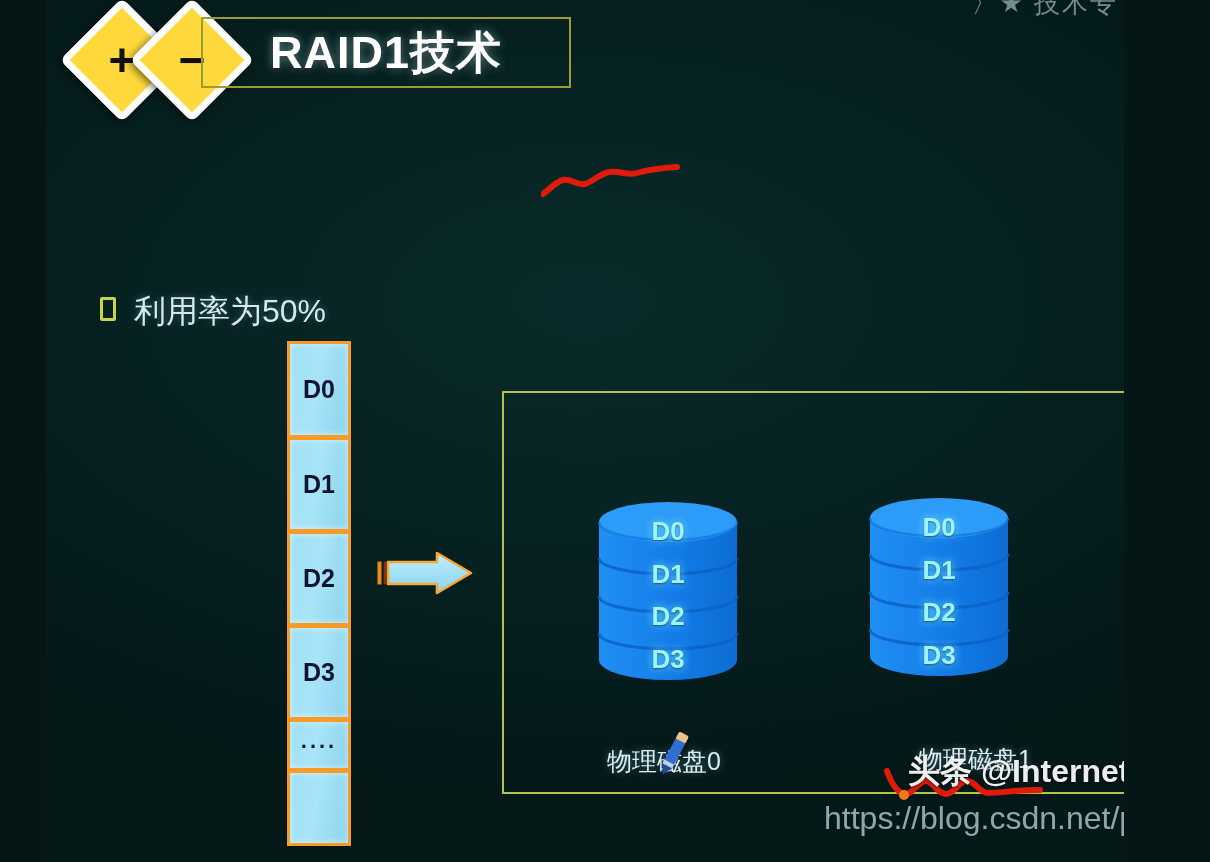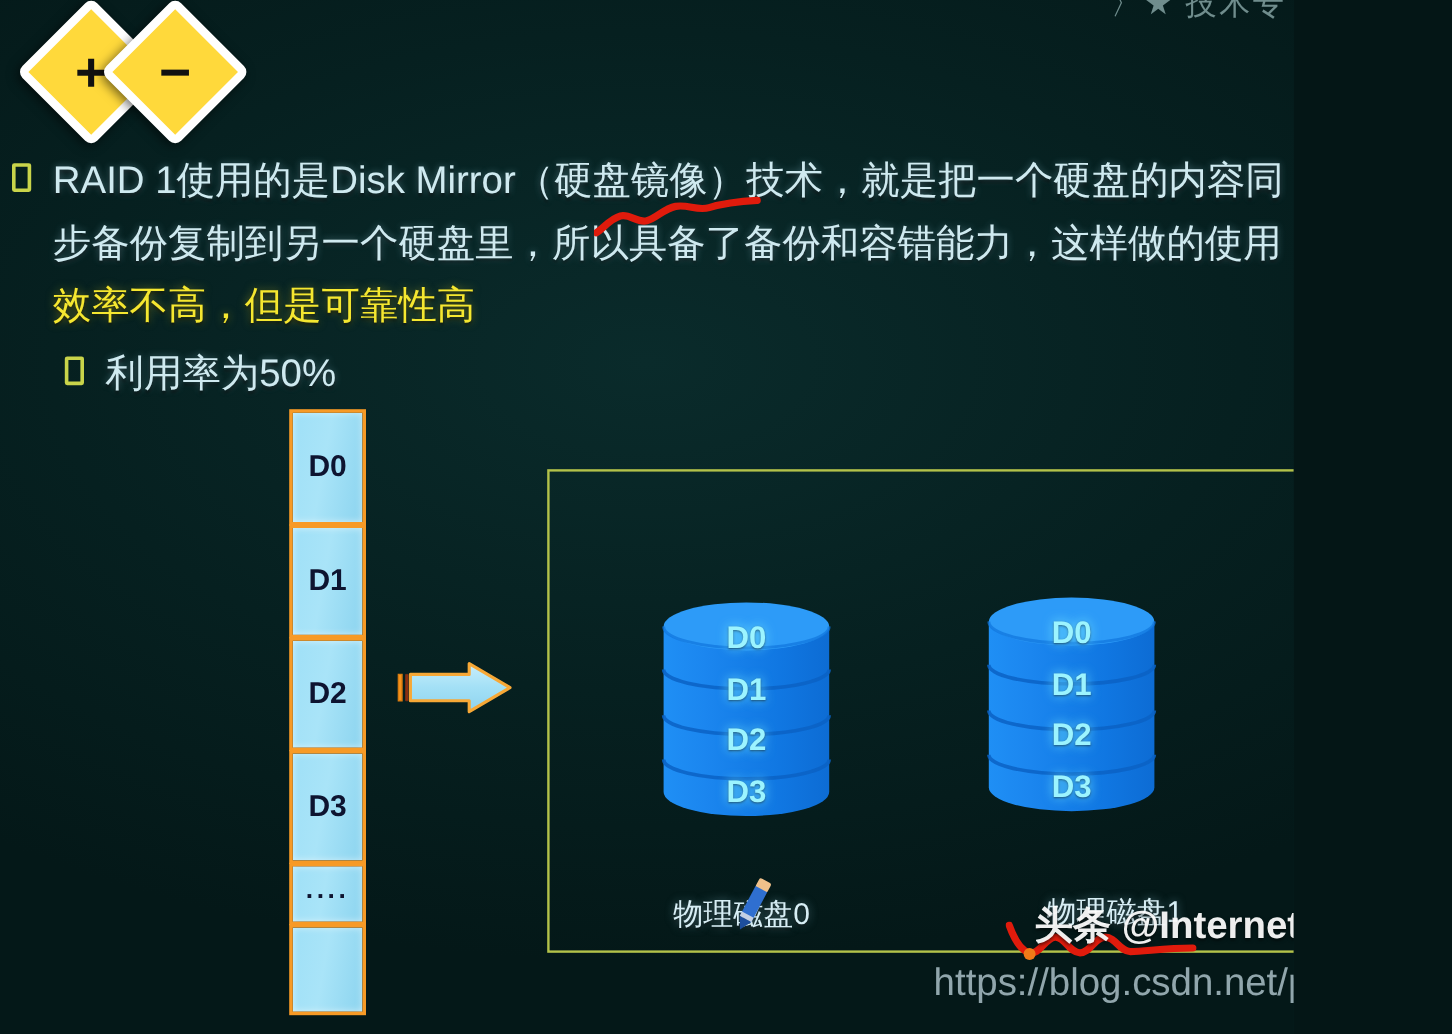--- a/index.html
+++ b/index.html
@@ -14,20 +14,21 @@
     font-family: "Liberation Sans", "DejaVu Sans", sans-serif;
   }
   #slide {
     position: relative;
     width: 1078px;
     height: 862px;
     background: #062121;
     background-image:
       radial-gradient(ellipse 900px 500px at 50% 35%, #0a2b2b 0%, #062020 55%, #041818 100%);
     overflow: hidden;
+    margin-left: 46px;
   }
 
   
   .top-artifact {
     position: absolute;
     right: 6px;
     top: -14px;
     font-size: 26px;
     color: rgba(200, 235, 235, 0.55);
     letter-spacing: 2px;
@@ -251,26 +252,25 @@
 
   <div class="top-artifact">〉★ 技术专</div>
 
   <div class="title-row">
     <div class="diamond" id="diamond-plus">
       <span class="sign">+</span>
     </div>
     <div class="diamond" id="diamond-minus">
       <span class="sign">−</span>
     </div>
-  </div>
-
-  <div class="bullet" id="bullet-1">
-    <span class="bullet-marker"></span>
-    <span class="bullet-body"><span>RAID 1使用的是Disk Mirror（硬盘镜像）技术，就是把一个硬盘的内容同步备</span><span>份复制到另一个硬盘里，所以具备了备份和容错能力，这样做的使用</span><span class="hl-yellow">效率不高，</span><span class="hl-yellow">但是可靠性高</span></span>
-  </div>
+    <div class="title-frame">
+      <span class="title-text">RAID1技术</span>
+    </div>
+  </div>
+
 
   <div class="bullet" id="bullet-2">
     <span class="bullet-marker"></span>
     <span class="bullet-body">利用率为50%</span>
   </div>
 
   <div class="data-column">
     <div class="data-cell c0">D0</div>
     <div class="data-cell c1">D1</div>
     <div class="data-cell c2">D2</div>

